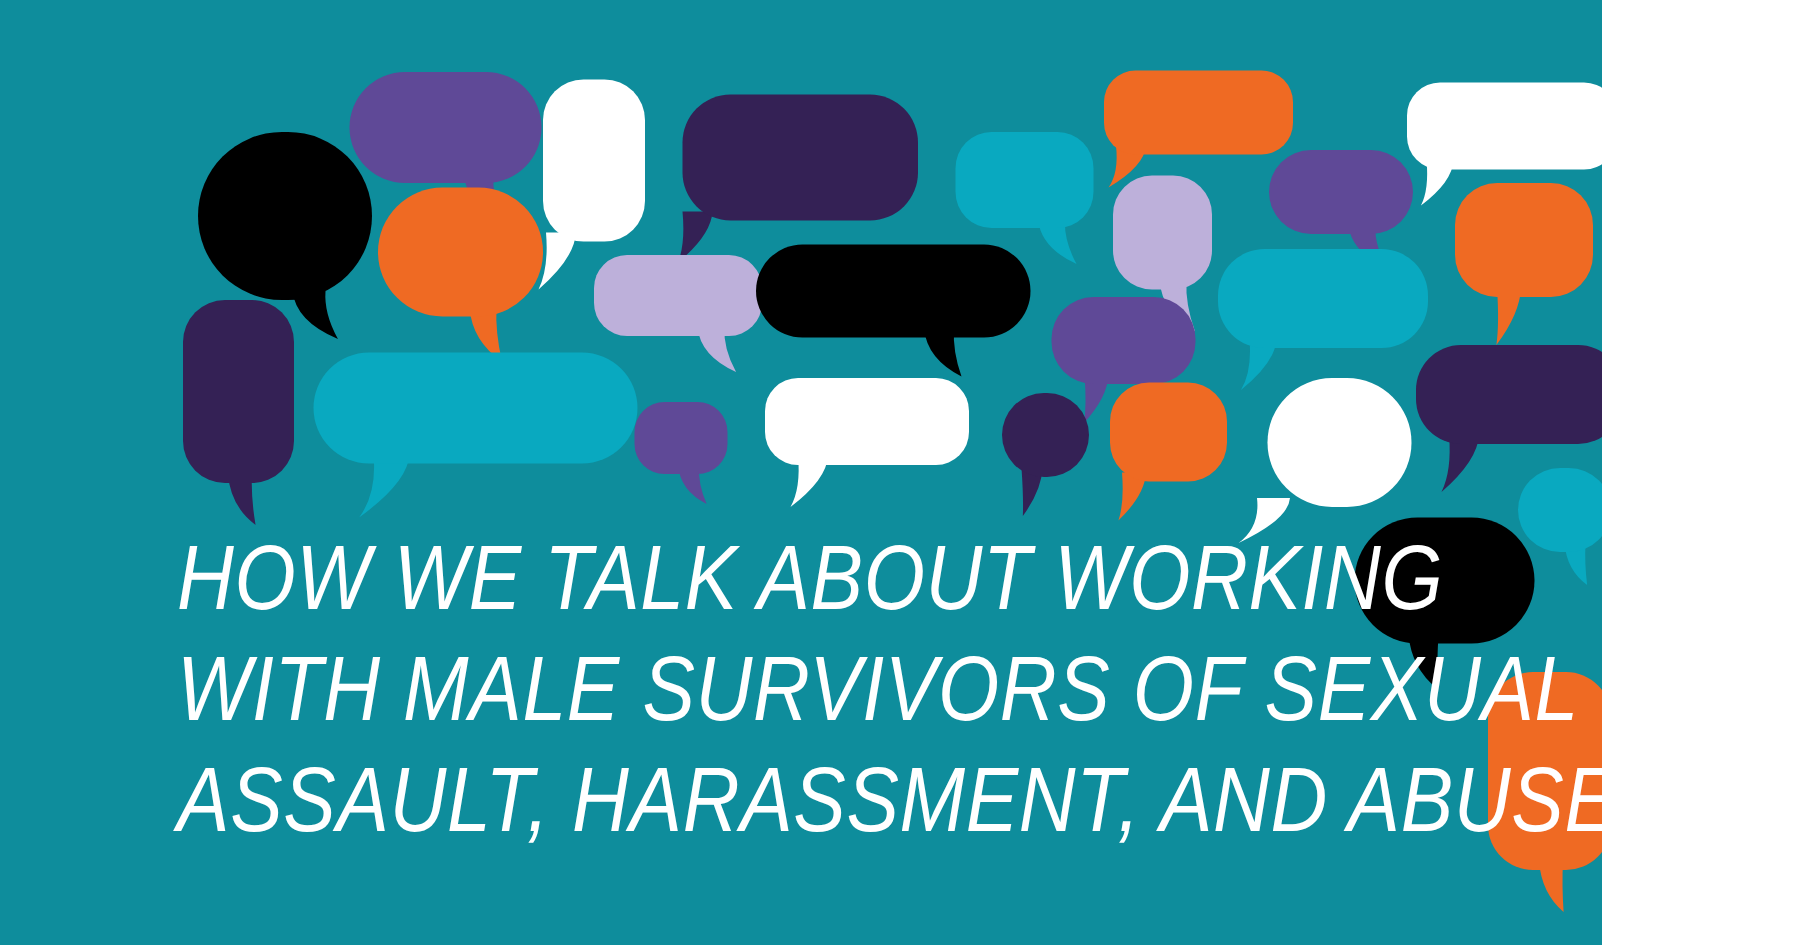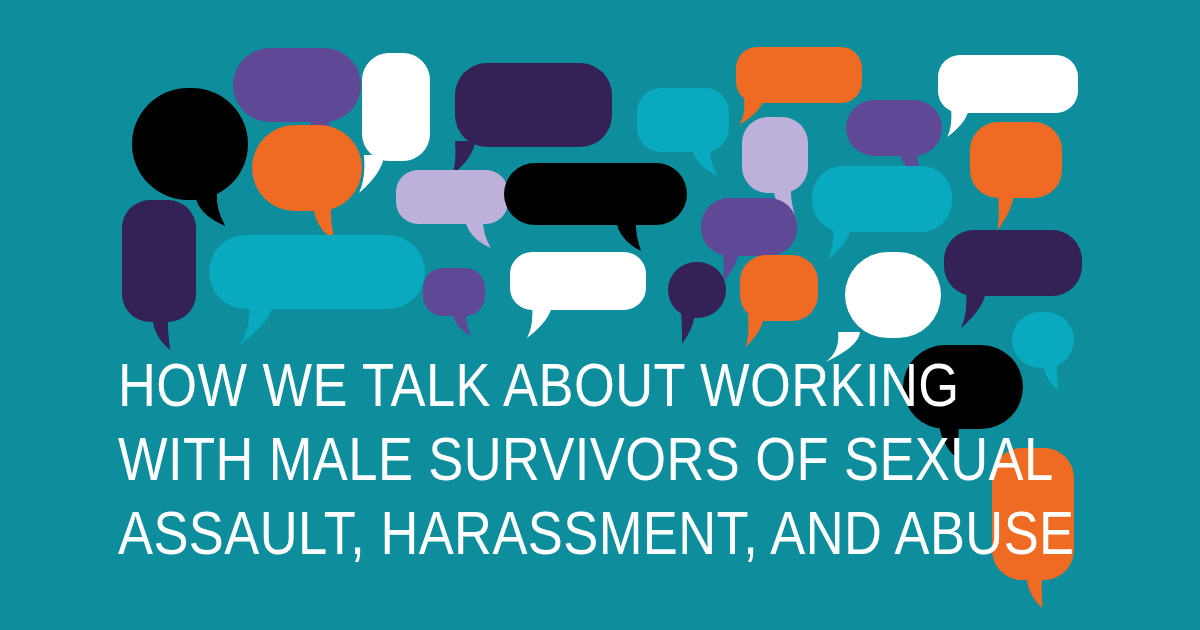--- a/index.html
+++ b/index.html
@@ -40,21 +40,21 @@
     letter-spacing: 0.5px;
     text-transform: uppercase;
     transform: scaleX(0.86);
     transform-origin: left center;
     white-space: nowrap;
   }
 </style>
 </head>
 <body>
 
-<div id="poster" style="width: 1200px; height: 630px; background: rgb(14, 141, 156);">
+<div id="poster" style="width: 1068px; height: 630px; background: rgb(14, 141, 156); font-style: italic;">
 
   <svg id="bubble-layer" viewBox="0 0 1200 630" xmlns="http://www.w3.org/2000/svg" aria-hidden="true">
     <rect id="bg-rect" x="0" y="0" width="1200" height="630" fill="#0e8d9c"></rect>
     <g id="bubble-group">
         <g fill="#000000">
           <path d="M 195.0 194.0 Q 197.2 214.3 225.3 226.0 Q 215.9 209.1 217.0 194.0 Z"></path>
           <rect x="132" y="88" width="116" height="112" rx="56" ry="56"></rect>
         </g>
         <g fill="#5f4997">
           <path d="M 309.0 116.0 Q 311.0 135.2 334.0 146.0 Q 328.0 130.4 329.0 116.0 Z"></path>

